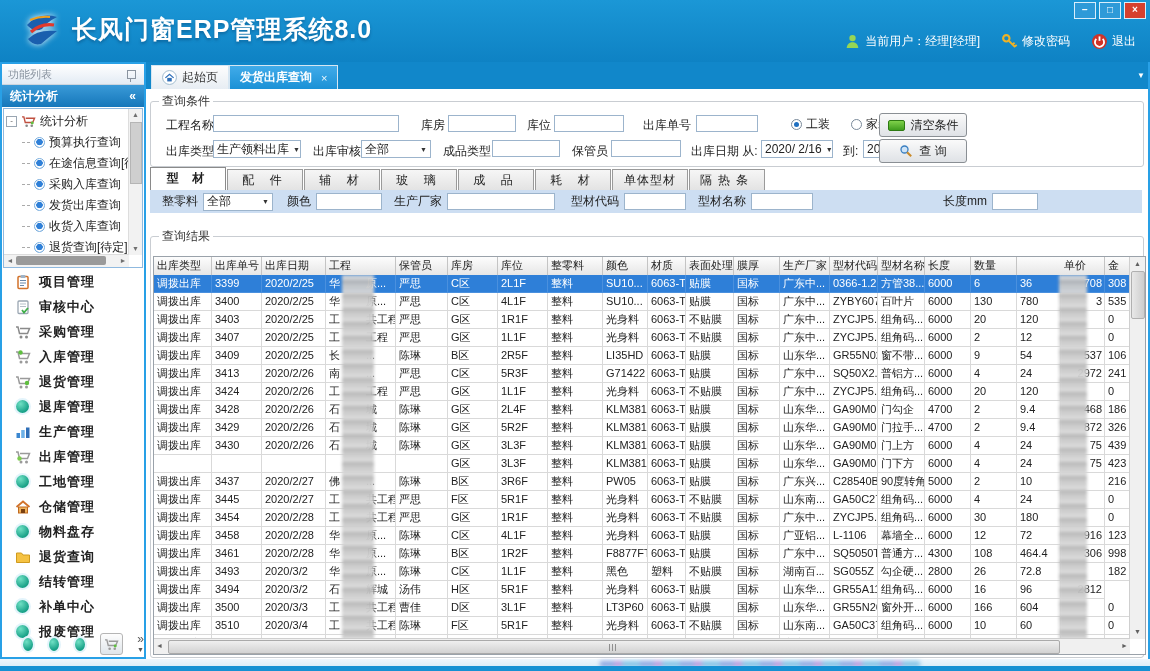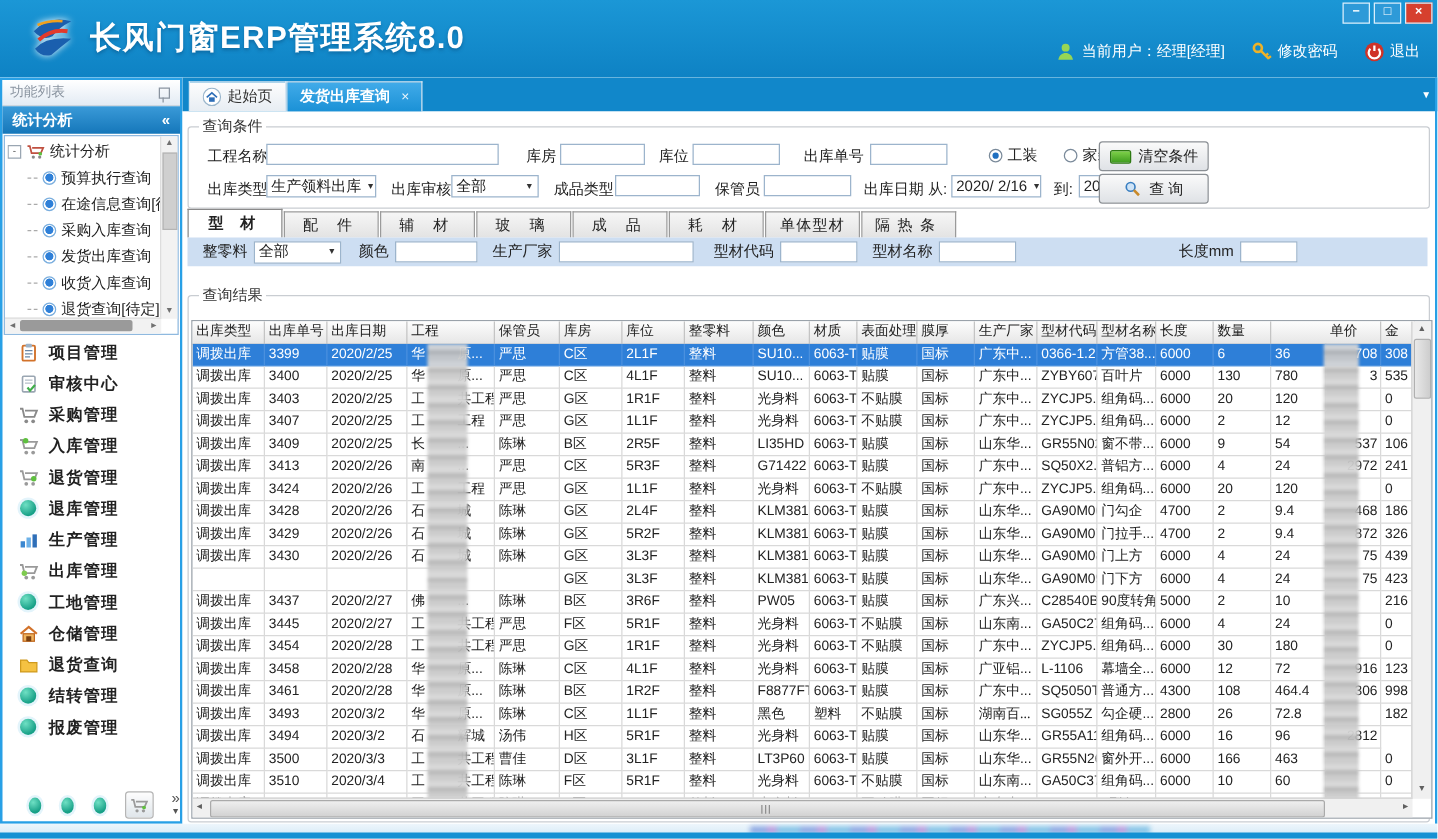--- a/index.html
+++ b/index.html
@@ -302,28 +302,36 @@
       </div>
       <div class="module-item">
         <span class="mic"><svg viewBox="0 0 16 16">
             <path d="M1.5 8L8 2.5 14.5 8" fill="none" stroke="#d2722a" stroke-width="1.8"></path>
             <rect x="3.5" y="8" width="9" height="6" fill="#f0b35c" stroke="#c06820"></rect>
             <rect x="6" y="10" width="4" height="4" fill="#7a4010"></rect>
           </svg></span>
         <span>仓储管理</span>
       </div>
       <div class="module-item">
+        <span class="mic"><span class="tealdot"></span></span>
+        <span>物料盘存</span>
+      </div>
+      <div class="module-item">
         <span class="mic"><svg viewBox="0 0 16 16">
             <path d="M1.5 4h5l1.5 2h6.5v7.5h-13z" fill="#f5c242" stroke="#cf9a1e"></path>
           </svg></span>
         <span>退货查询</span>
       </div>
       <div class="module-item">
         <span class="mic"><span class="tealdot"></span></span>
         <span>结转管理</span>
+      </div>
+      <div class="module-item">
+        <span class="mic"><span class="tealdot"></span></span>
+        <span>补单中心</span>
       </div>
       <div class="module-item">
         <span class="mic"><span class="tealdot"></span></span>
         <span>报废管理</span>
       </div>
     </div>
   <div id="side-toolbar">
     <span class="tealdot"></span>
     <span class="tealdot"></span>
     <span class="tealdot"></span>
@@ -875,21 +883,21 @@
             <div class="tcell" style="width: 55px;">整料</div>
             <div class="tcell" style="width: 45px;">LT3P60</div>
             <div class="tcell" style="width: 38px;">6063-T5</div>
             <div class="tcell" style="width: 48px;">贴膜</div>
             <div class="tcell" style="width: 46px;">国标</div>
             <div class="tcell" style="width: 50px;">山东华...</div>
             <div class="tcell" style="width: 48px;">GR55N26</div>
             <div class="tcell" style="width: 47px;">窗外开...</div>
             <div class="tcell" style="width: 46px;">6000</div>
             <div class="tcell" style="width: 46px;">166</div>
-            <div class="tcell" style="width: 44px;">463</div>
+            <div class="tcell" style="width: 44px;">604</div>
             <div class="tcell pricecell" style="width: 44px;"></div>
             <div class="tcell" style="width: 27px;">0</div>
           </div>
           <div class="trow">
             <div class="tcell" style="width: 58px;">调拨出库</div>
             <div class="tcell" style="width: 50px;">3510</div>
             <div class="tcell" style="width: 64px;">2020/3/4</div>
             <div class="tcell" style="width: 70px;"><span>工</span><span class="gapspan"></span><span>共工程</span></div>
             <div class="tcell" style="width: 52px;">陈琳</div>
             <div class="tcell" style="width: 50px;">F区</div>

